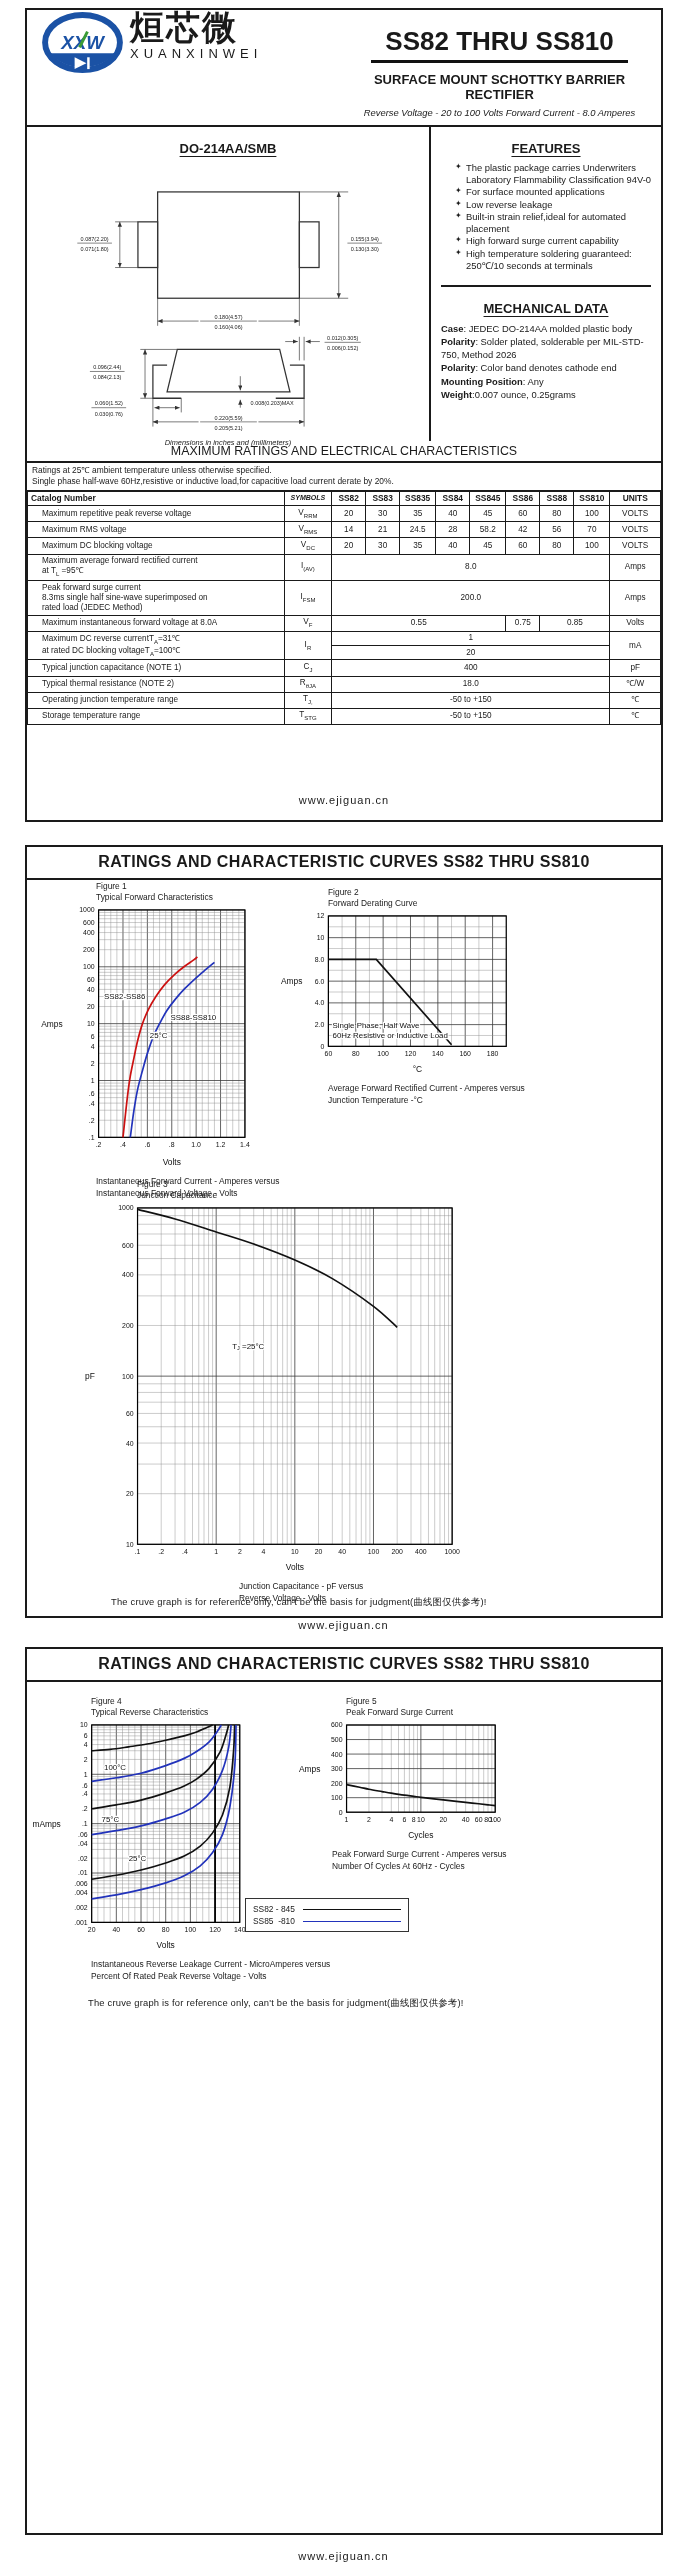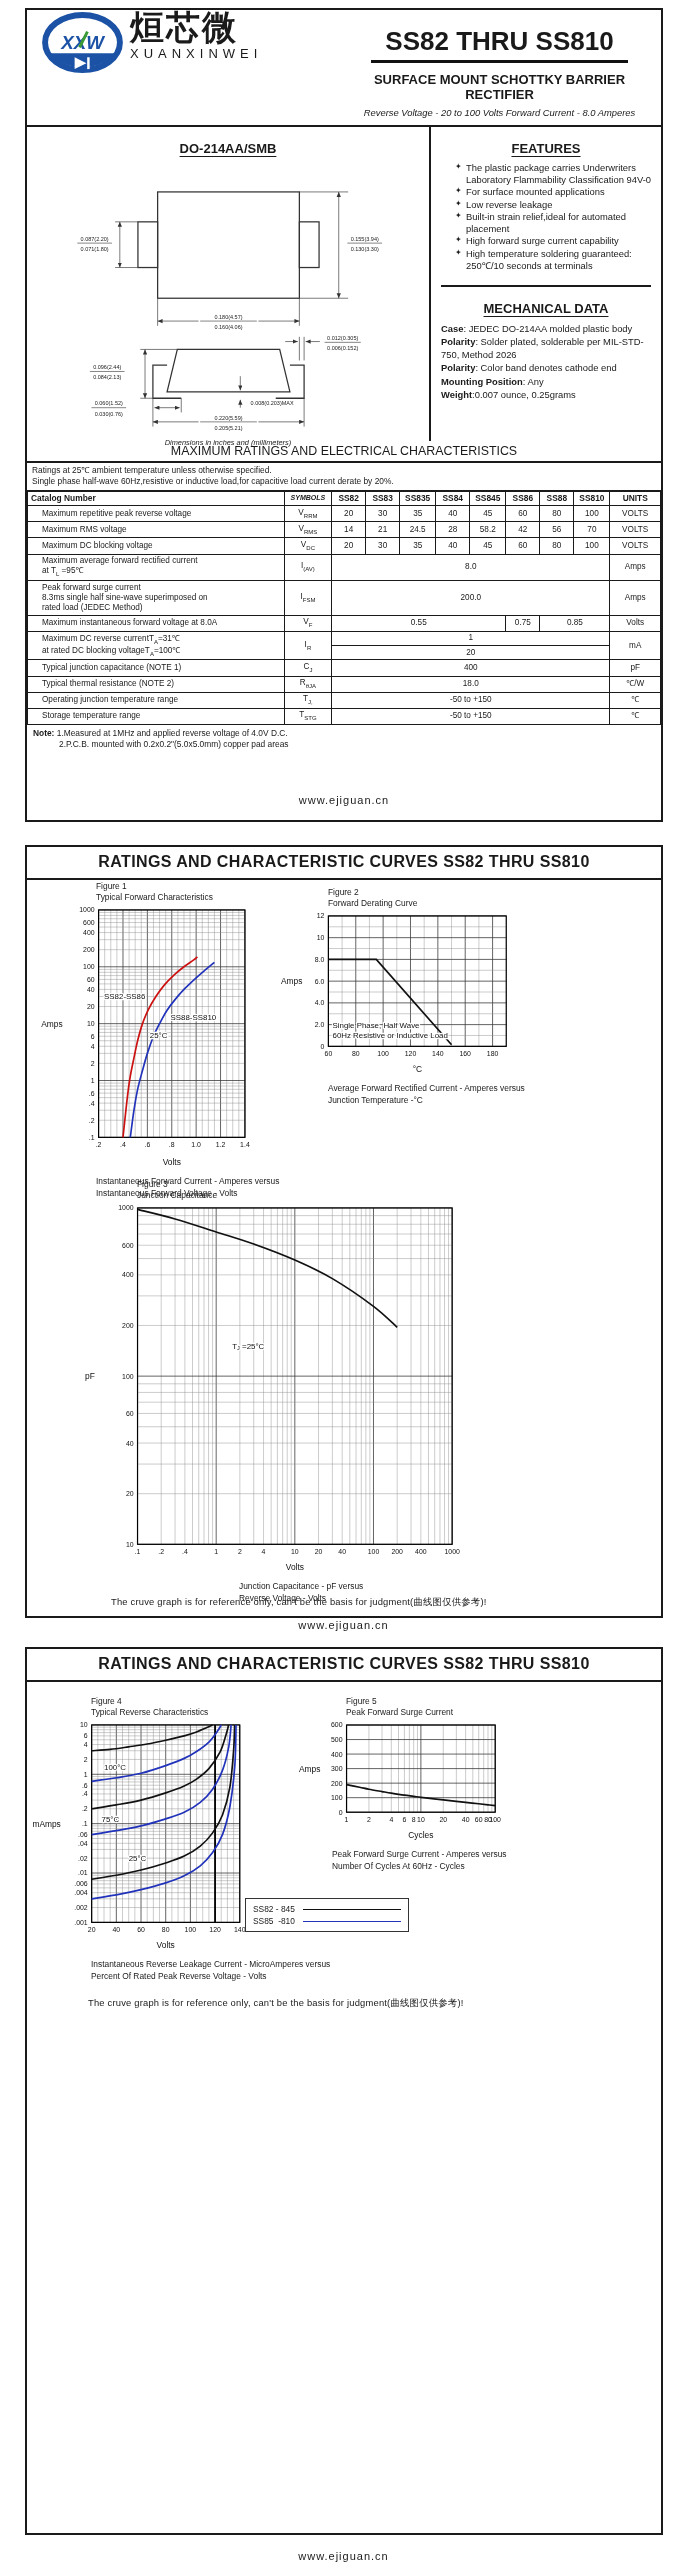--- a/index.html
+++ b/index.html
@@ -355,24 +355,20 @@
         <tr>
           <td class="lbl">
             <div><span>Storage temperature range</span></div>
           </td>
           <td class="sym"><span>T</span><sub>STG</sub></td>
           <td colspan="8">-50 to +150</td>
           <td>℃</td>
         </tr>
       </tbody>
   </table>
-  <div class="note-blk">
-    <div><b>Note:</b> <span>1.Measured at 1MHz and applied reverse voltage of 4.0V D.C.</span></div>
-    <div class="n2"><span>2.P.C.B. mounted with 0.2x0.2"(5.0x5.0mm) copper pad areas</span></div>
-  </div>
   <div class="p1-footer">www.ejiguan.cn</div>
 </div>
 
 <div class="page" id="page2">
   <div class="pg-title">RATINGS AND CHARACTERISTIC CURVES SS82 THRU SS810</div>
 
   <div class="fig" style="left:12px;top:34px;">
     <div class="fig-label" style="margin-left:57px;">
       <div>Figure 1</div>
       <div>Typical Forward Characteristics</div>

